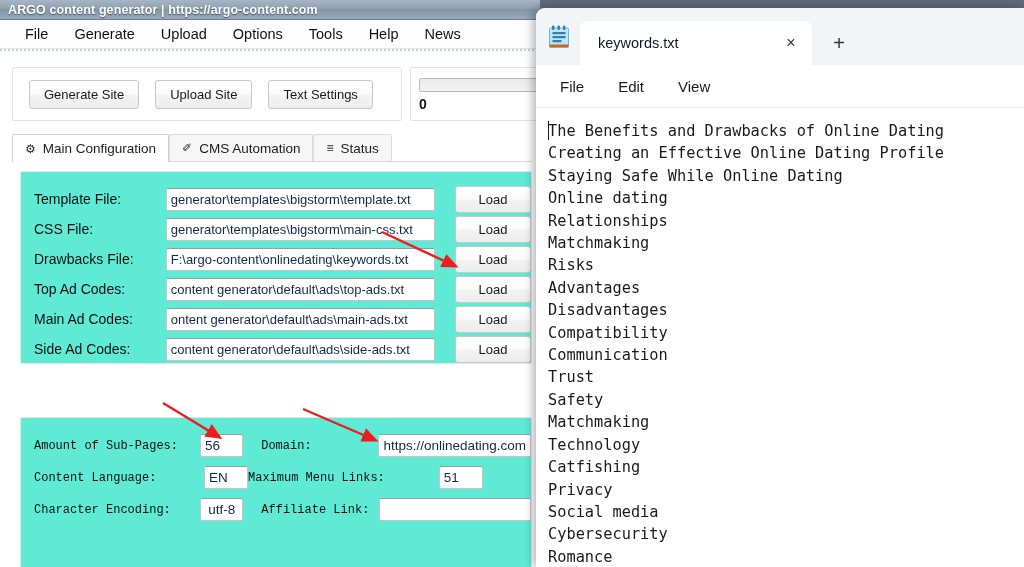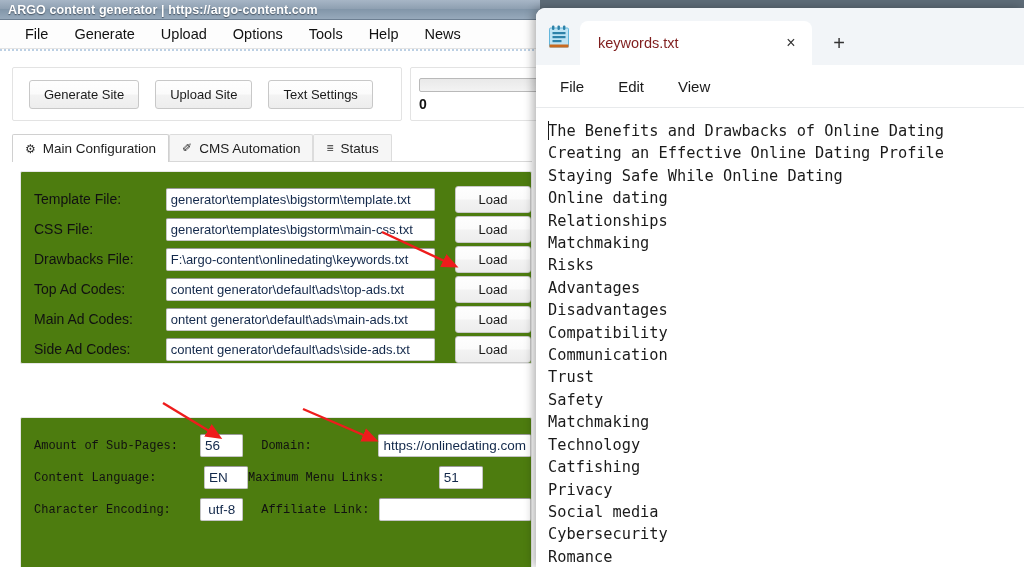--- a/index.html
+++ b/index.html
@@ -85,21 +85,21 @@
     border-radius:2px 2px 0 0;cursor:pointer;white-space:nowrap;
   }
   .tab.active{
     background:#ffffff;border-color:#d0d0d0;
     position:relative;z-index:2;margin-bottom:-1px;height:28px;
   }
   .tab-ico{font-size:12px;color:#2a2a2a;line-height:1;}
 
   
   .panel{
-    position:absolute;background:#4d7c0f;border:1px solid #e6e6e6;border-radius:2px;
+    position:absolute;background:#5eead4;border:1px solid #e6e6e6;border-radius:2px;
     box-sizing:border-box;
   }
   #files-panel{left:20px;top:122px;width:512px;height:193px;}
   #options-panel{left:20px;top:368px;width:512px;height:178px;}
 
   .file-row{
     display:flex;align-items:center;height:26px;margin:0 0 4px 0;
   }
   #files-panel .rows{padding:14px 0 0 13px;}
   .file-label{
@@ -166,21 +166,21 @@
     margin-bottom:4px;
   }
   .np-tab{
     display:flex;align-items:center;
     height:44px;min-width:232px;box-sizing:border-box;
     background:#ffffff;border-radius:8px 8px 0 0;
     padding:0 8px 0 18px;margin-left:4px;
     cursor:pointer;
   }
   #np-tab-title{
-    font-size:14.5px;color:#7f1d1d;flex:1;white-space:nowrap;
+    font-size:14.5px;color:#0f172a;flex:1;white-space:nowrap;
   }
   .np-x{
     width:26px;height:26px;display:flex;align-items:center;justify-content:center;
     border-radius:5px;font-size:16px;color:#333;cursor:pointer;
   }
   .np-plus{
     width:34px;height:34px;display:flex;align-items:center;justify-content:center;
     border-radius:6px;font-size:20px;color:#333;cursor:pointer;margin:0 0 5px 10px;
   }
 

